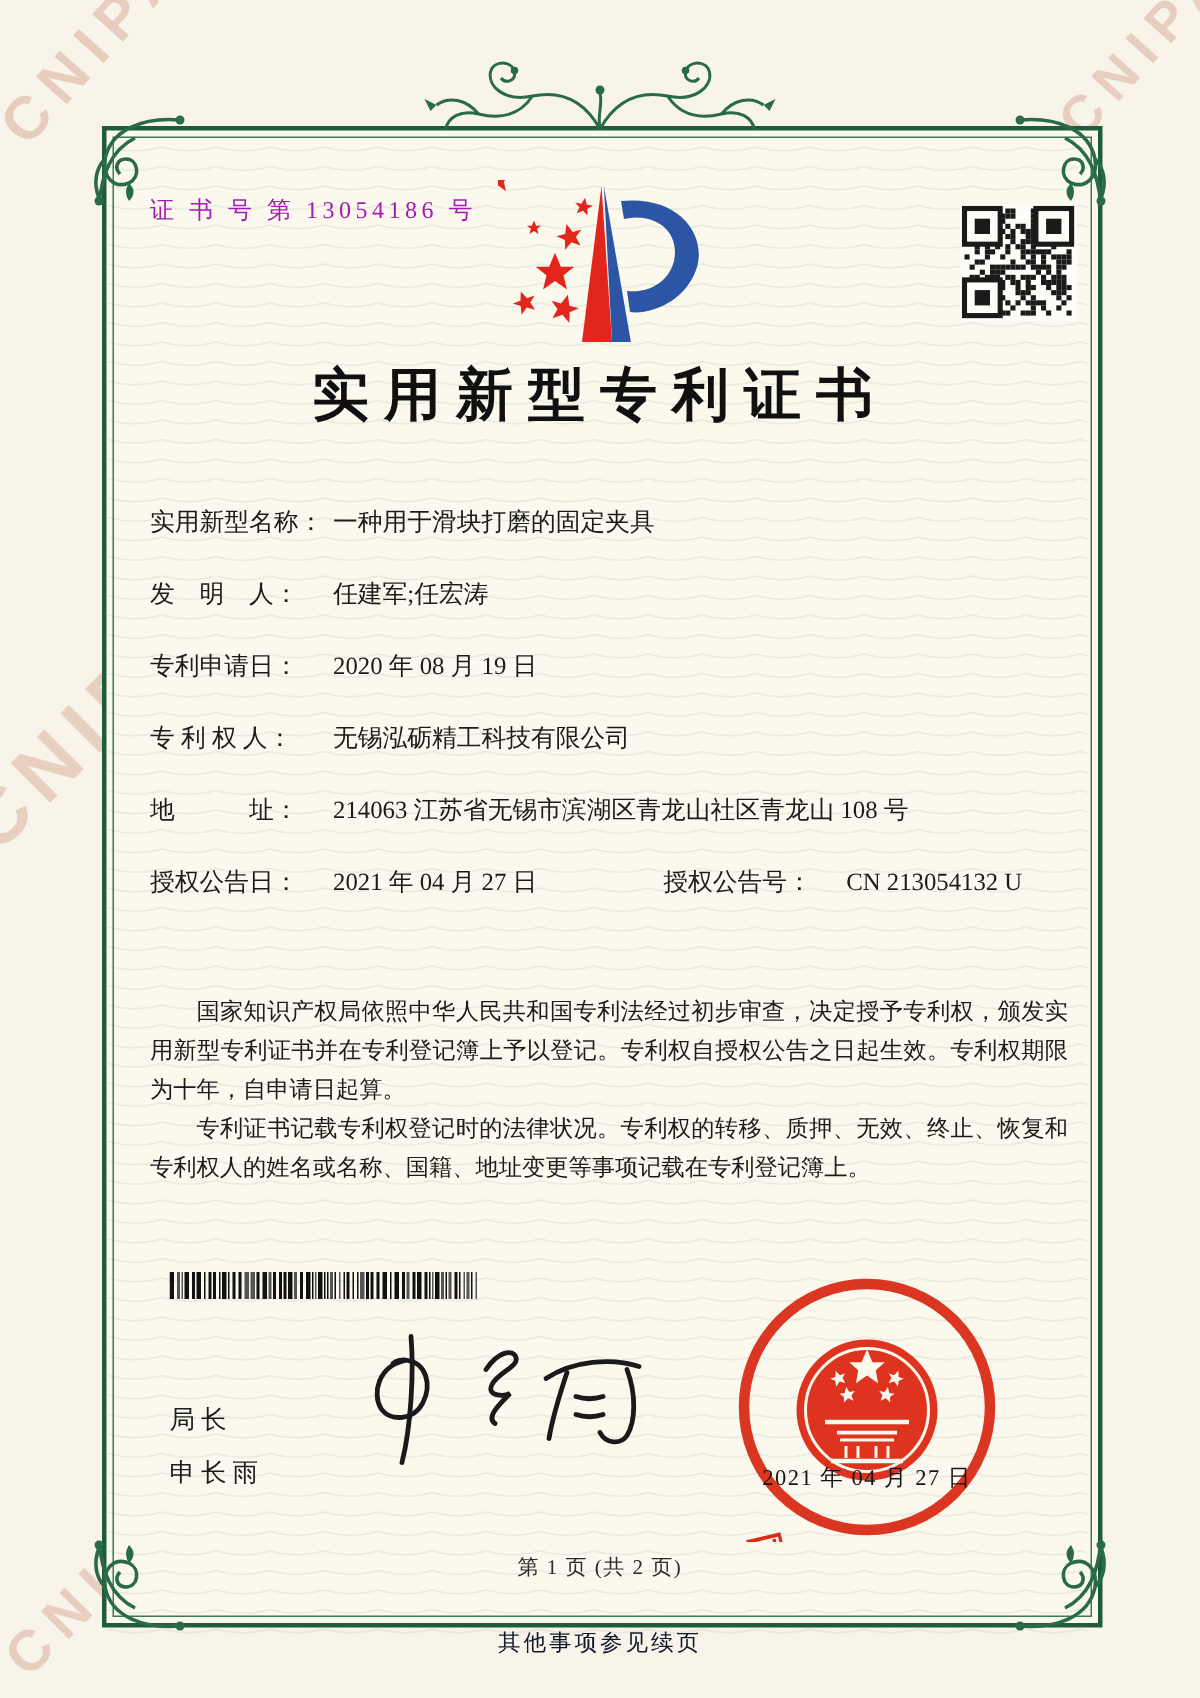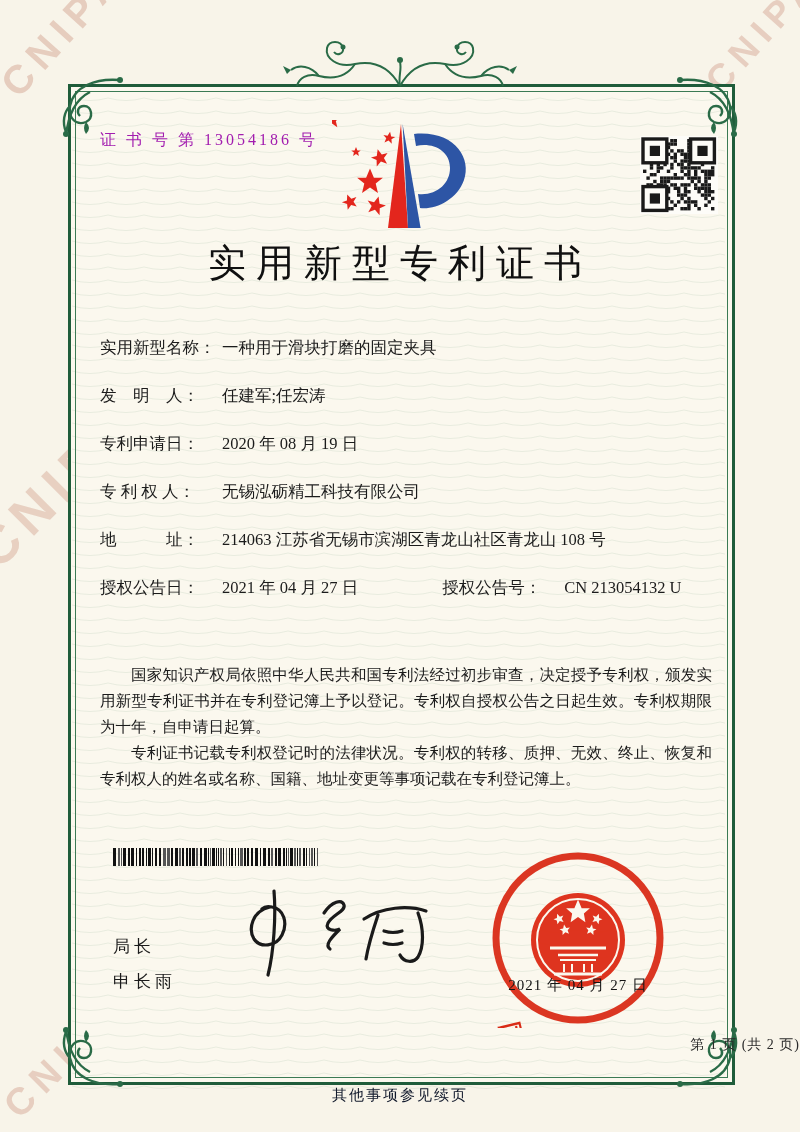--- a/index.html
+++ b/index.html
@@ -43,21 +43,21 @@
 
   
   .cert-no{
     position:absolute;left:100px;top:130px;
     font-size:16px;letter-spacing:3px;color:#a21caf;
   }
   .logo{position:absolute;left:332px;top:120px;}
   .qr{position:absolute;left:640px;top:136px;}
   .title{
     position:absolute;left:0;top:238px;width:800px;
-    text-align:center;font-size:38px;font-weight:normal;
+    text-align:center;font-size:38px;font-weight:bold;
     letter-spacing:10px;color:#101010;
   }
   .fields{position:absolute;left:100px;top:334px;width:612px;}
   .frow{display:flex;margin-bottom:21px;font-size:16.5px;line-height:27px;color:#1b1b1b;}
   .frow .lab{flex:0 0 122px;white-space:pre;}
   .frow .val{white-space:pre;}
   .frow-double{display:flex;}
   .frow-double .half2{margin-left:84px;display:flex;}
   .paras{
     position:absolute;left:100px;top:662px;width:612px;
@@ -68,21 +68,21 @@
   .officer{position:absolute;left:113px;top:903px;font-size:17px;color:#1b1b1b;
     font-family:"Liberation Sans","DejaVu Sans",sans-serif;margin-top:32px;}
   .officer div{margin-bottom:12px;letter-spacing:4px;}
   .sig{position:absolute;left:232px;top:885px;}
   .seal{position:absolute;left:488px;top:848px;}
   .seal-date{
     position:absolute;left:488px;top:976px;width:180px;text-align:center;
     font-size:15px;letter-spacing:1px;color:#141414;z-index:5;
   }
   .page-num{
-    position:absolute;left:0;top:1036px;width:800px;text-align:right;
+    position:absolute;left:0;top:1036px;width:800px;text-align:center;
     font-size:14px;color:#2a2a2a;letter-spacing:1px;
   }
   .continuation{
     position:absolute;left:0;top:1086px;width:800px;text-align:center;
     font-size:15px;color:#0f172a;letter-spacing:2px;
   }
 </style>
 </head>
 <body>
 

